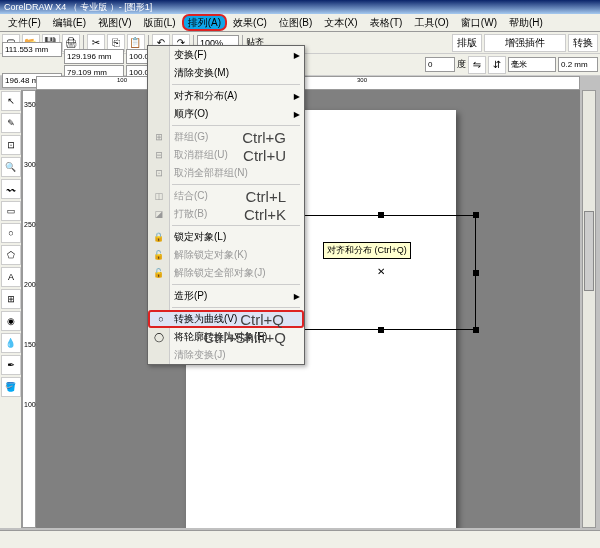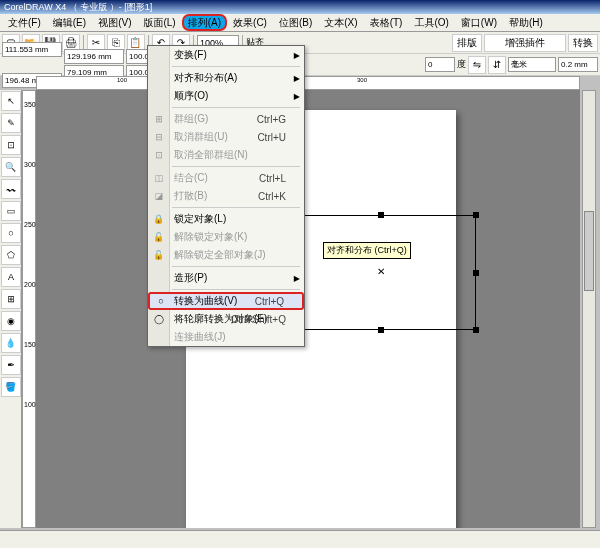--- a/index.html
+++ b/index.html
@@ -22,21 +22,21 @@
 .canvas { position: absolute; top: 90px; left: 36px; right: 20px; bottom: 20px; background: #808080; overflow: hidden; }
 .page { position: absolute; top: 20px; left: 150px; width: 270px; height: 420px; background: #fff; box-shadow: 3px 3px 6px rgba(0,0,0,.4); }
 .sel-rect { position: absolute; border: 1px solid #000; }
 .handle { position: absolute; width: 6px; height: 6px; background: #000; }
 .center-x { position: absolute; font-size: 10px; }
 .dropdown { position: absolute; top: 45px; left: 147px; width: 158px; background: #f5f5f0; border: 1px solid #666; box-shadow: 2px 2px 4px rgba(0,0,0,.3); font-size: 10px; z-index: 100; }
 .dd-strip { position: absolute; left: 0; top: 0; bottom: 0; width: 22px; background: #e8e8e0; border-right: 1px solid #ccc; }
 .dd-item { height: 18px; display: flex; align-items: center; padding-left: 26px; position: relative; cursor: default; }
 .dd-item.hl { border: 2px solid #d22; border-radius: 3px; padding-left: 24px; height: 18px; background: #dde4f5; }
 .dd-sep { height: 1px; background: #ccc; margin: 2px 4px 2px 24px; }
-.dd-short { position: absolute; right: 18px; font-size: 10px; color: #444; }
+.dd-short { position: absolute; right: 18px; font-size: 15px; color: #444; }
 .dd-arrow { position: absolute; right: 4px; font-size: 8px; }
 .dd-icon { position: absolute; left: 4px; width: 14px; height: 14px; font-size: 9px; display: flex; align-items: center; justify-content: center; }
 .dd-item.dis { color: #999; }
 .scroll-v { position: absolute; top: 90px; right: 4px; bottom: 20px; width: 14px; background: #e8e8e0; border: 1px solid #999; }
 .scroll-thumb { position: absolute; left: 1px; width: 10px; background: #ccc; border: 1px solid #888; }
 .status { position: absolute; bottom: 0; left: 0; right: 0; height: 18px; background: #f0f0e8; border-top: 1px solid #999; }
 .tooltip { position: absolute; background: #ffffcf; border: 1px solid #000; font-size: 9px; padding: 1px 3px; z-index: 90; }
 </style>
 </head>
 <body>
@@ -148,20 +148,23 @@
   <div class="tooltip" style="top:152px;left:287px">对齐和分布 (Ctrl+Q)</div>
 </div>
 
 <div class="dropdown">
   <div class="dd-strip"></div>
   <div id="dd-items">
       <div class="dd-item">
         <span>变换(F)</span>
         <span class="dd-arrow">▶</span>
       </div>
+      <div class="dd-item">
+        <span>清除变换(M)</span>
+      </div>
       <div class="dd-sep"></div>
       <div class="dd-item">
         <span>对齐和分布(A)</span>
         <span class="dd-arrow">▶</span>
       </div>
       <div class="dd-item">
         <span>顺序(O)</span>
         <span class="dd-arrow">▶</span>
       </div>
       <div class="dd-sep"></div>
@@ -213,21 +216,21 @@
         <span class="dd-icon">○</span>
         <span>转换为曲线(V)</span>
         <span class="dd-short">Ctrl+Q</span>
       </div>
       <div class="dd-item">
         <span class="dd-icon">◯</span>
         <span>将轮廓转换为对象(E)</span>
         <span class="dd-short">Ctrl+Shift+Q</span>
       </div>
       <div class="dd-item dis">
-        <span>连接曲线(J)</span>
+        <span>清除变换(J)</span>
       </div>
     </div>
 </div>
 
 <div class="scroll-v">
   <div class="scroll-thumb" style="top:120px;height:80px"></div>
 </div>
 
 <div class="status"></div>
 

